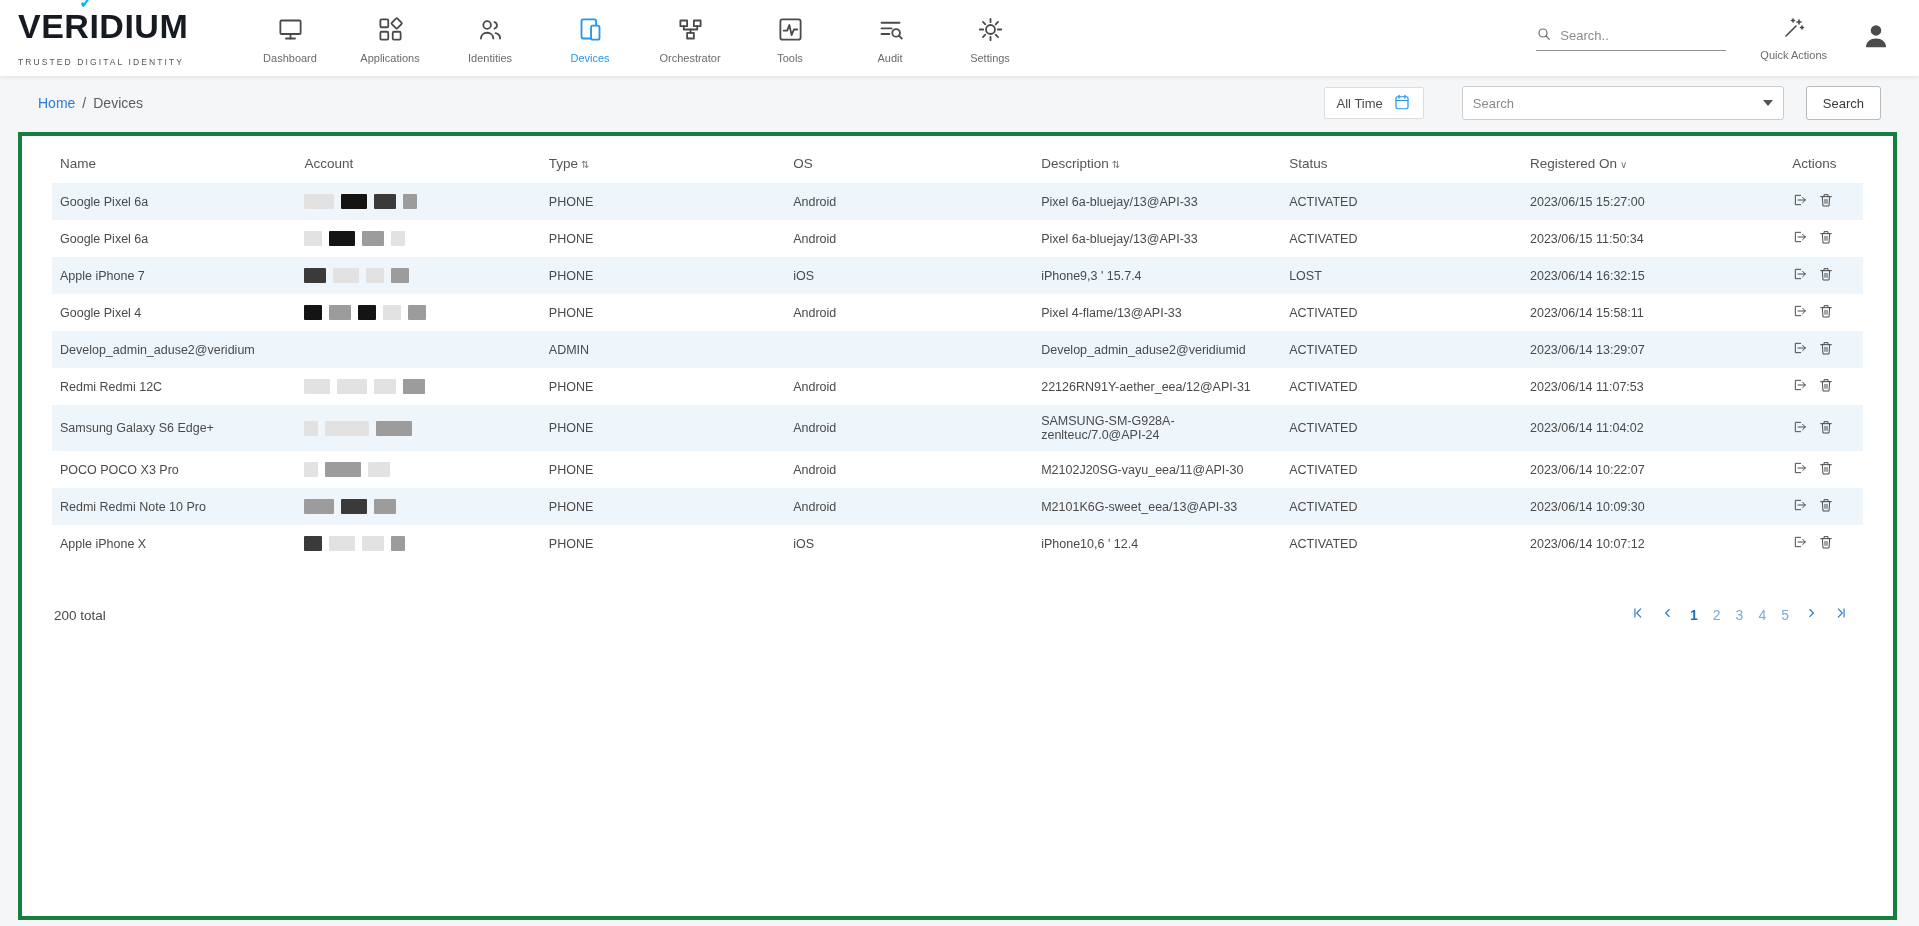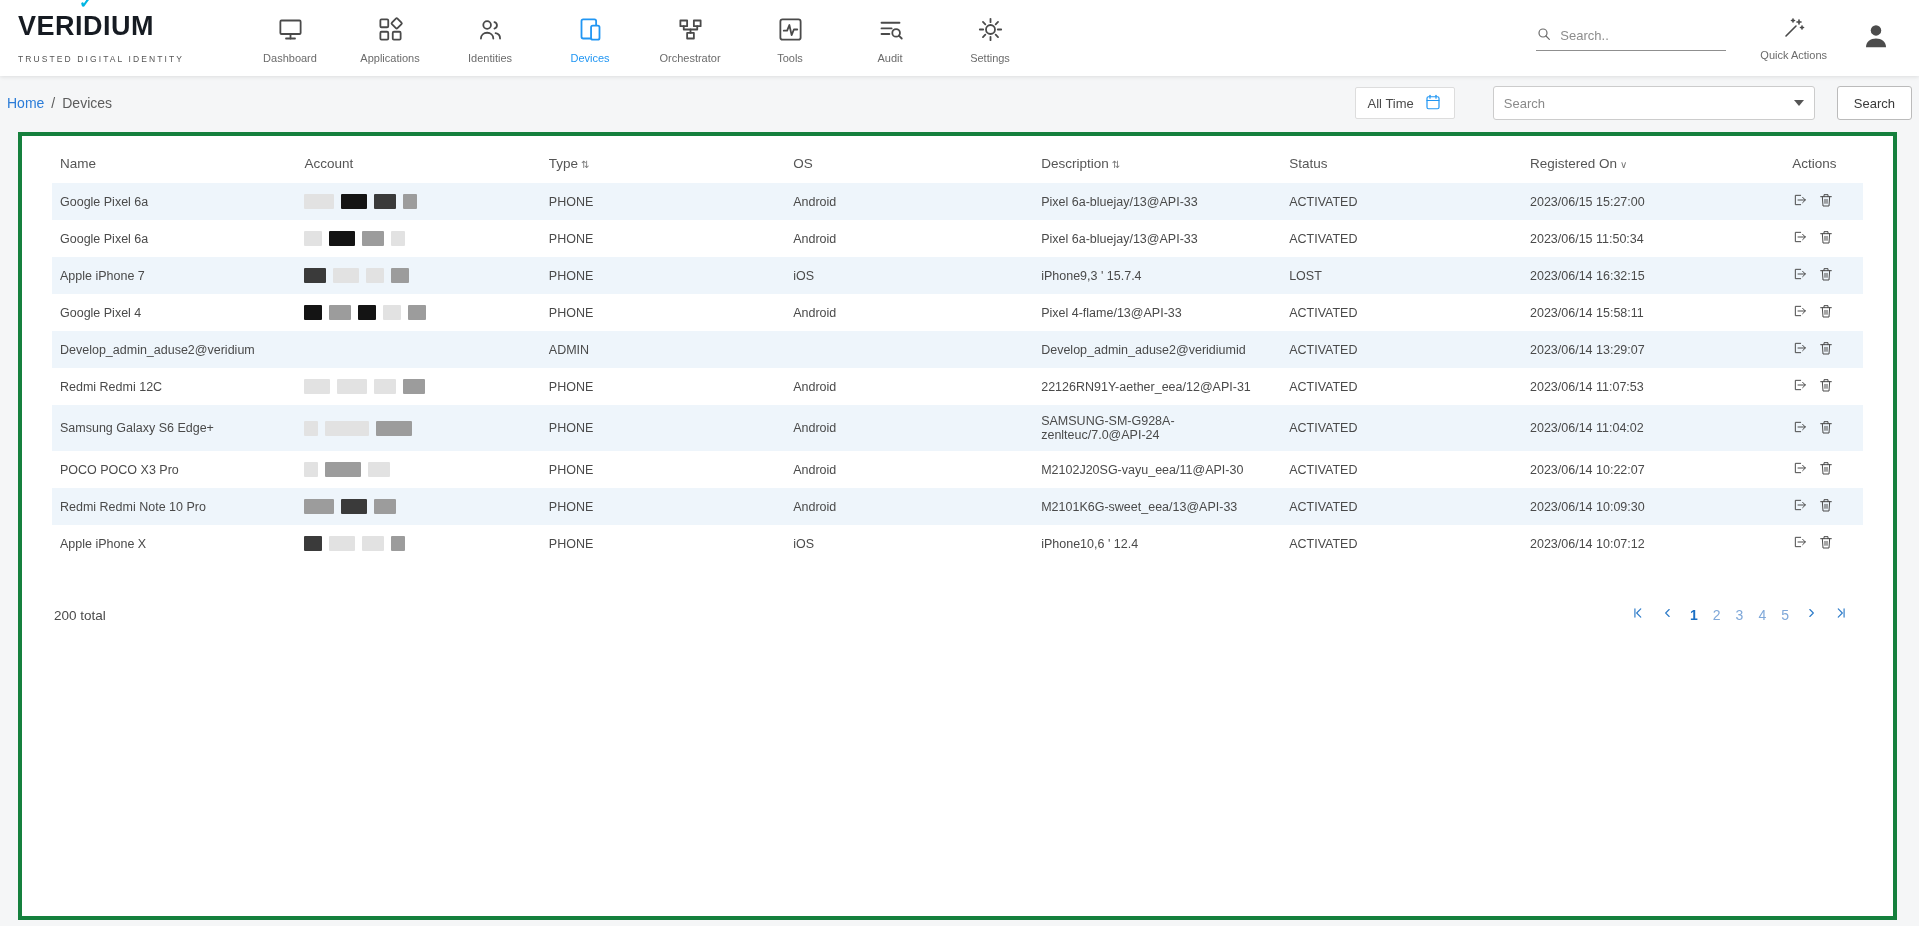--- a/index.html
+++ b/index.html
@@ -10,21 +10,21 @@
     color: #4a4a4a;
   }
 
   
   .topbar {
     height: 76px; background: #fff; display: flex; align-items: center;
     box-shadow: 0 1px 4px rgba(0,0,0,.10); position: relative; z-index: 5;
     padding: 0 28px 0 18px;
   }
   .logo { width: 180px; flex: 0 0 auto; cursor: pointer; }
-  .logo-name { font-size: 27px; font-weight: bold; color: #161b22; letter-spacing: .5px; position: relative; line-height: 1; }
+  .logo-name { font-size: 34px; font-weight: bold; color: #161b22; letter-spacing: .5px; position: relative; line-height: 1; }
   .logo-check { position: absolute; left: 79px; top: -8px; color: #00b5e2; font-size: 17px; font-weight: bold; }
   .logo-tagline { font-size: 8.5px; letter-spacing: 2.1px; color: #555; margin-top: 14px; }
 
   .mainnav { display: flex; margin-left: 42px; }
   .nav-item {
     width: 100px; display: flex; flex-direction: column; align-items: center;
     gap: 7px; padding-top: 4px; font-size: 11px; color: #6b6b6b; cursor: pointer;
   }
   .nav-item svg { width: 27px; height: 27px; stroke: #4a4a4a; fill: none; stroke-width: 1.6; stroke-linecap: round; stroke-linejoin: round; }
   .nav-item.active { color: #2196f3; }
@@ -34,21 +34,21 @@
   .top-search { display: flex; align-items: center; gap: 8px; border-bottom: 1px solid #8f8f8f; padding-bottom: 4px; width: 190px; }
   .top-search svg { width: 16px; height: 16px; stroke: #6b6b6b; fill: none; stroke-width: 1.8; stroke-linecap: round; }
   .top-search input { border: none; outline: none; font-size: 13px; width: 100%; background: transparent; color: #4a4a4a; font-family: "Liberation Sans", sans-serif; }
   .top-search input::placeholder { color: #8d8d8d; }
   .quick-actions { display: flex; flex-direction: column; align-items: center; gap: 7px; font-size: 11px; color: #6b6b6b; cursor: pointer; }
   .quick-actions svg { width: 24px; height: 24px; stroke: #4a4a4a; fill: none; stroke-width: 1.6; stroke-linecap: round; }
   .profile svg { width: 30px; height: 30px; fill: #4c4c4c; }
   .profile { cursor: pointer; display:flex; align-items:center; }
 
   
-  .crumbbar { height: 54px; display: flex; align-items: center; padding: 0 7px; }
+  .crumbbar { height: 54px; display: flex; align-items: center; padding: 0 38px; }
   .breadcrumb { font-size: 14px; display: flex; gap: 7px; align-items: center; }
   .breadcrumb .home { color: #2b7cd8; cursor: pointer; }
   .breadcrumb .sep, .breadcrumb .current { color: #5c5c5c; }
   .crumb-controls { margin-left: auto; display: flex; align-items: center; }
   .btn-alltime {
     display: flex; align-items: center; gap: 10px; background: #fff; border: 1px solid #ddd;
     border-radius: 2px; height: 32px; padding: 0 12px; font-size: 13px; color: #4a4a4a; cursor: pointer;
   }
   .btn-alltime svg { width: 18px; height: 18px; stroke: #2196f3; fill: none; stroke-width: 1.6; stroke-linecap: round; }
   .filter-select {

